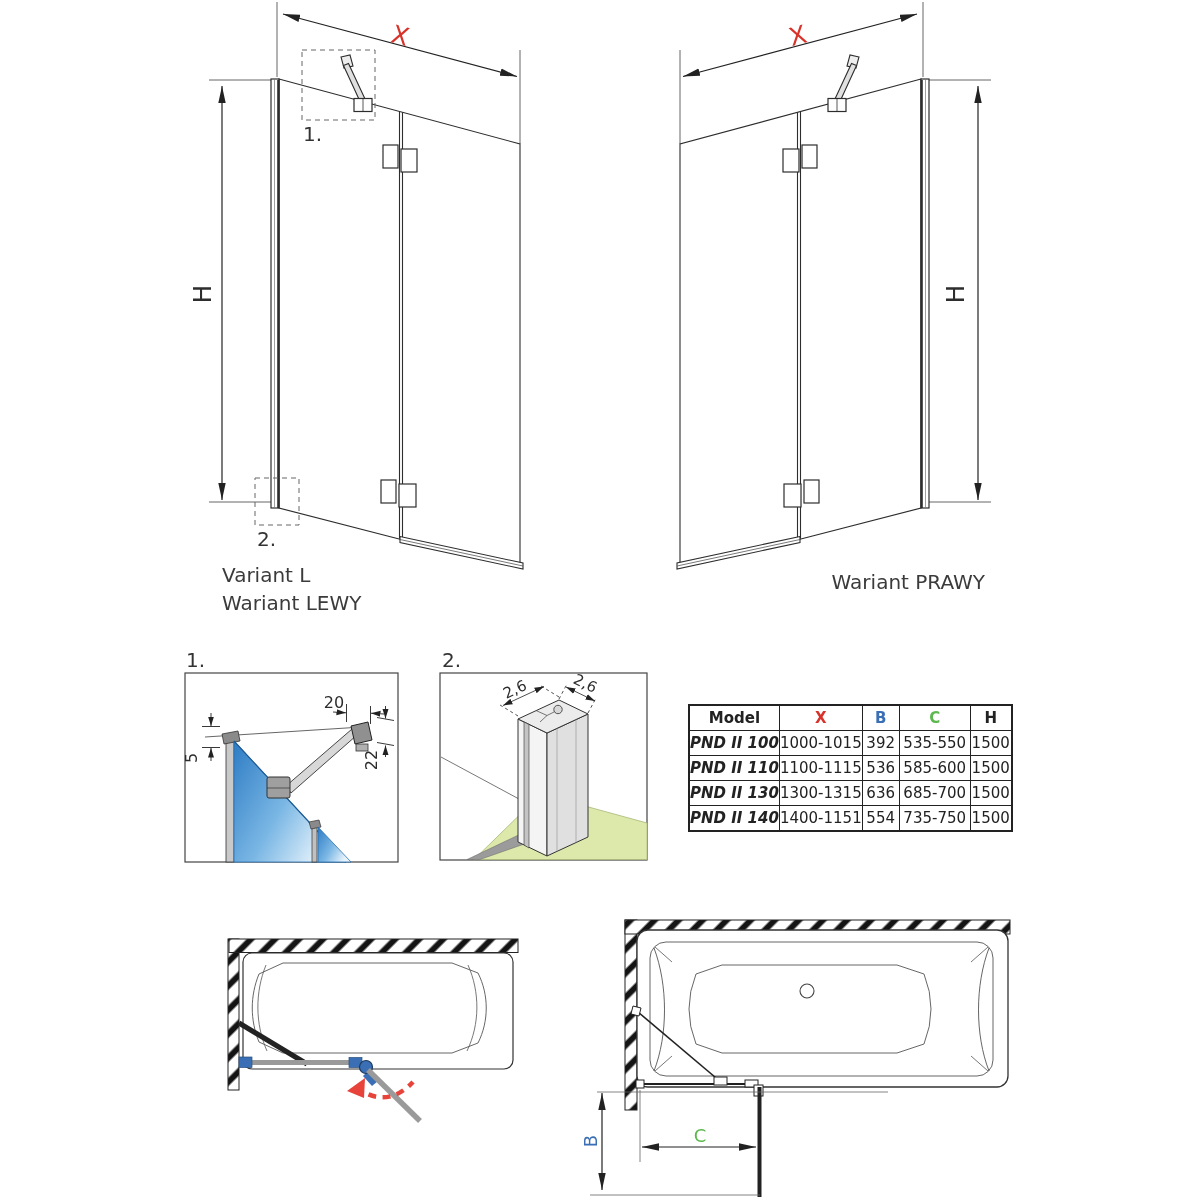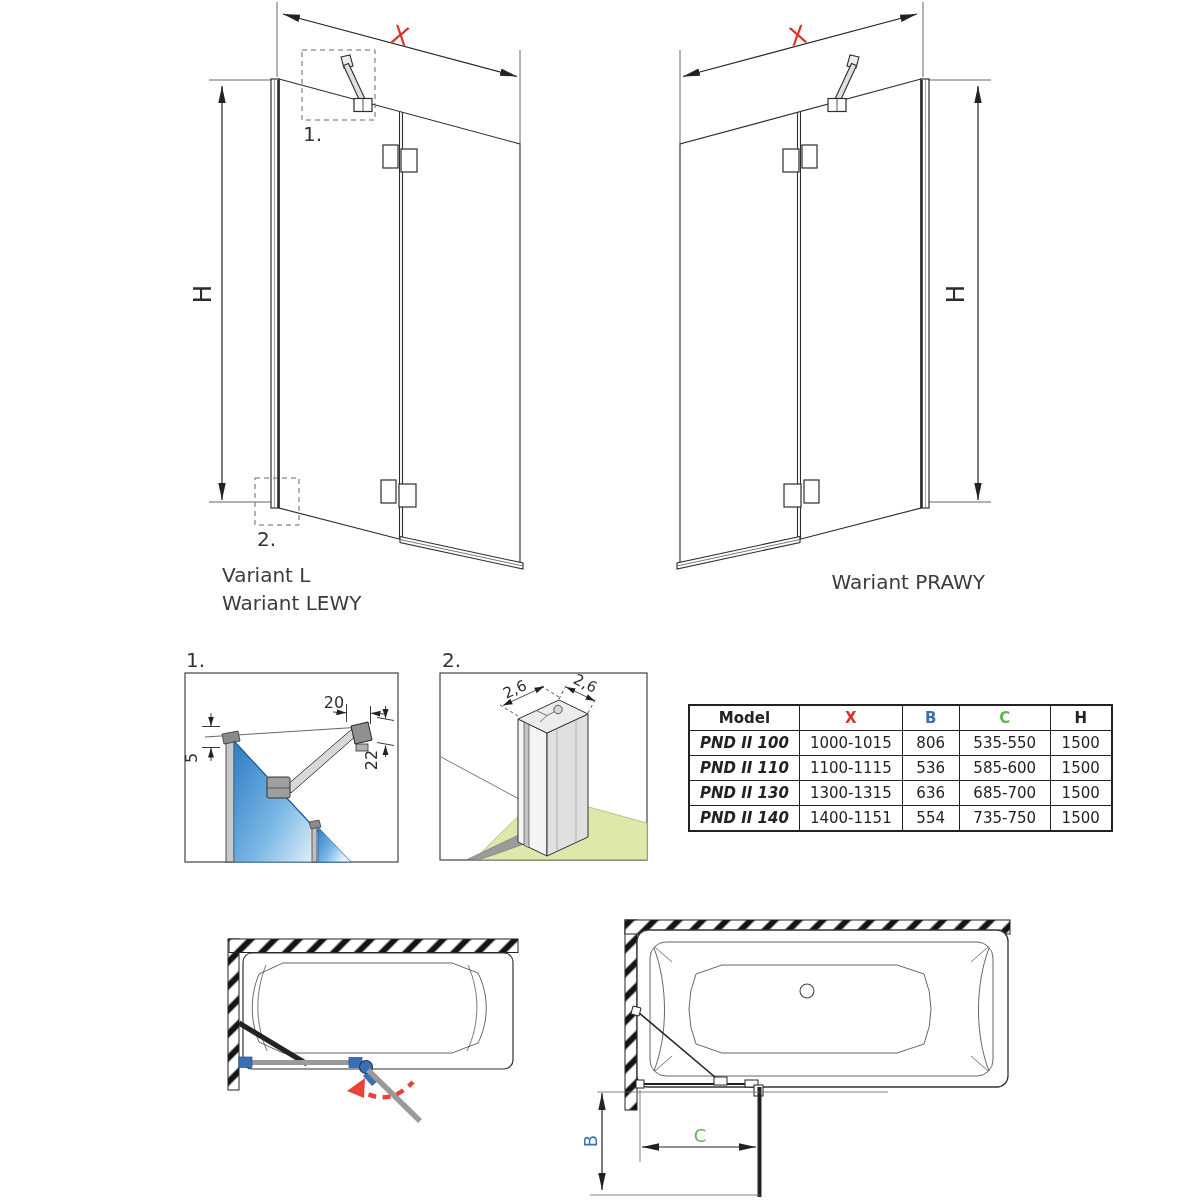--- a/index.html
+++ b/index.html
@@ -13,21 +13,21 @@
   .detail-dim{fill:#2d2d2d;font-size:16px;}
   .detail-dim-sm{fill:#2d2d2d;font-size:15px;}
   .dim-b{fill:#3a6fb5;font-size:18px;}
   .dim-c{fill:#5cb84e;font-size:18px;}
   .caption{position:absolute;color:#3b3b3b;font-size:20px;line-height:28px;}
   .caption-left{left:222px;top:561px;text-align:left;width:300px;}
   .caption-right{left:685px;top:561px;text-align:right;width:300px;margin-top:7px;}
   .spec-table{position:absolute;left:688px;top:704px;border-collapse:collapse;
               font-size:15px;color:#222;background:#fff;}
   .spec-table th,.spec-table td{border:1.6px solid #222;text-align:center;
-              height:22px;padding:1px 10px;white-space:nowrap;}
+              height:22px;padding:1px 0;white-space:nowrap;}
   .spec-table{border:2.5px solid #222;}
   .spec-table th{font-weight:bold;}
   .spec-table td.model-cell{font-weight:bold;font-style:italic;width:82px;margin-top:12px;}
   .col-model{width:82px;color:#222;}
   .col-x{width:80px;color:#d8332a;}
   .col-b{width:36px;color:#3a6fb5;}
   .col-c{width:70px;color:#5cb84e;}
   .col-h{width:40px;color:#222;}
 </style>
 </head>
@@ -265,21 +265,21 @@
       <th class="col-x">X</th>
       <th class="col-b">B</th>
       <th class="col-c">C</th>
       <th class="col-h">H</th>
     </tr>
   </thead>
   <tbody>
     <tr>
       <td class="model-cell">PND II 100</td>
       <td>1000-1015</td>
-      <td>806</td>
+      <td>392</td>
       <td>535-550</td>
       <td>1500</td>
     </tr>
     <tr>
       <td class="model-cell">PND II 110</td>
       <td>1100-1115</td>
       <td>536</td>
       <td>585-600</td>
       <td>1500</td>
     </tr>

